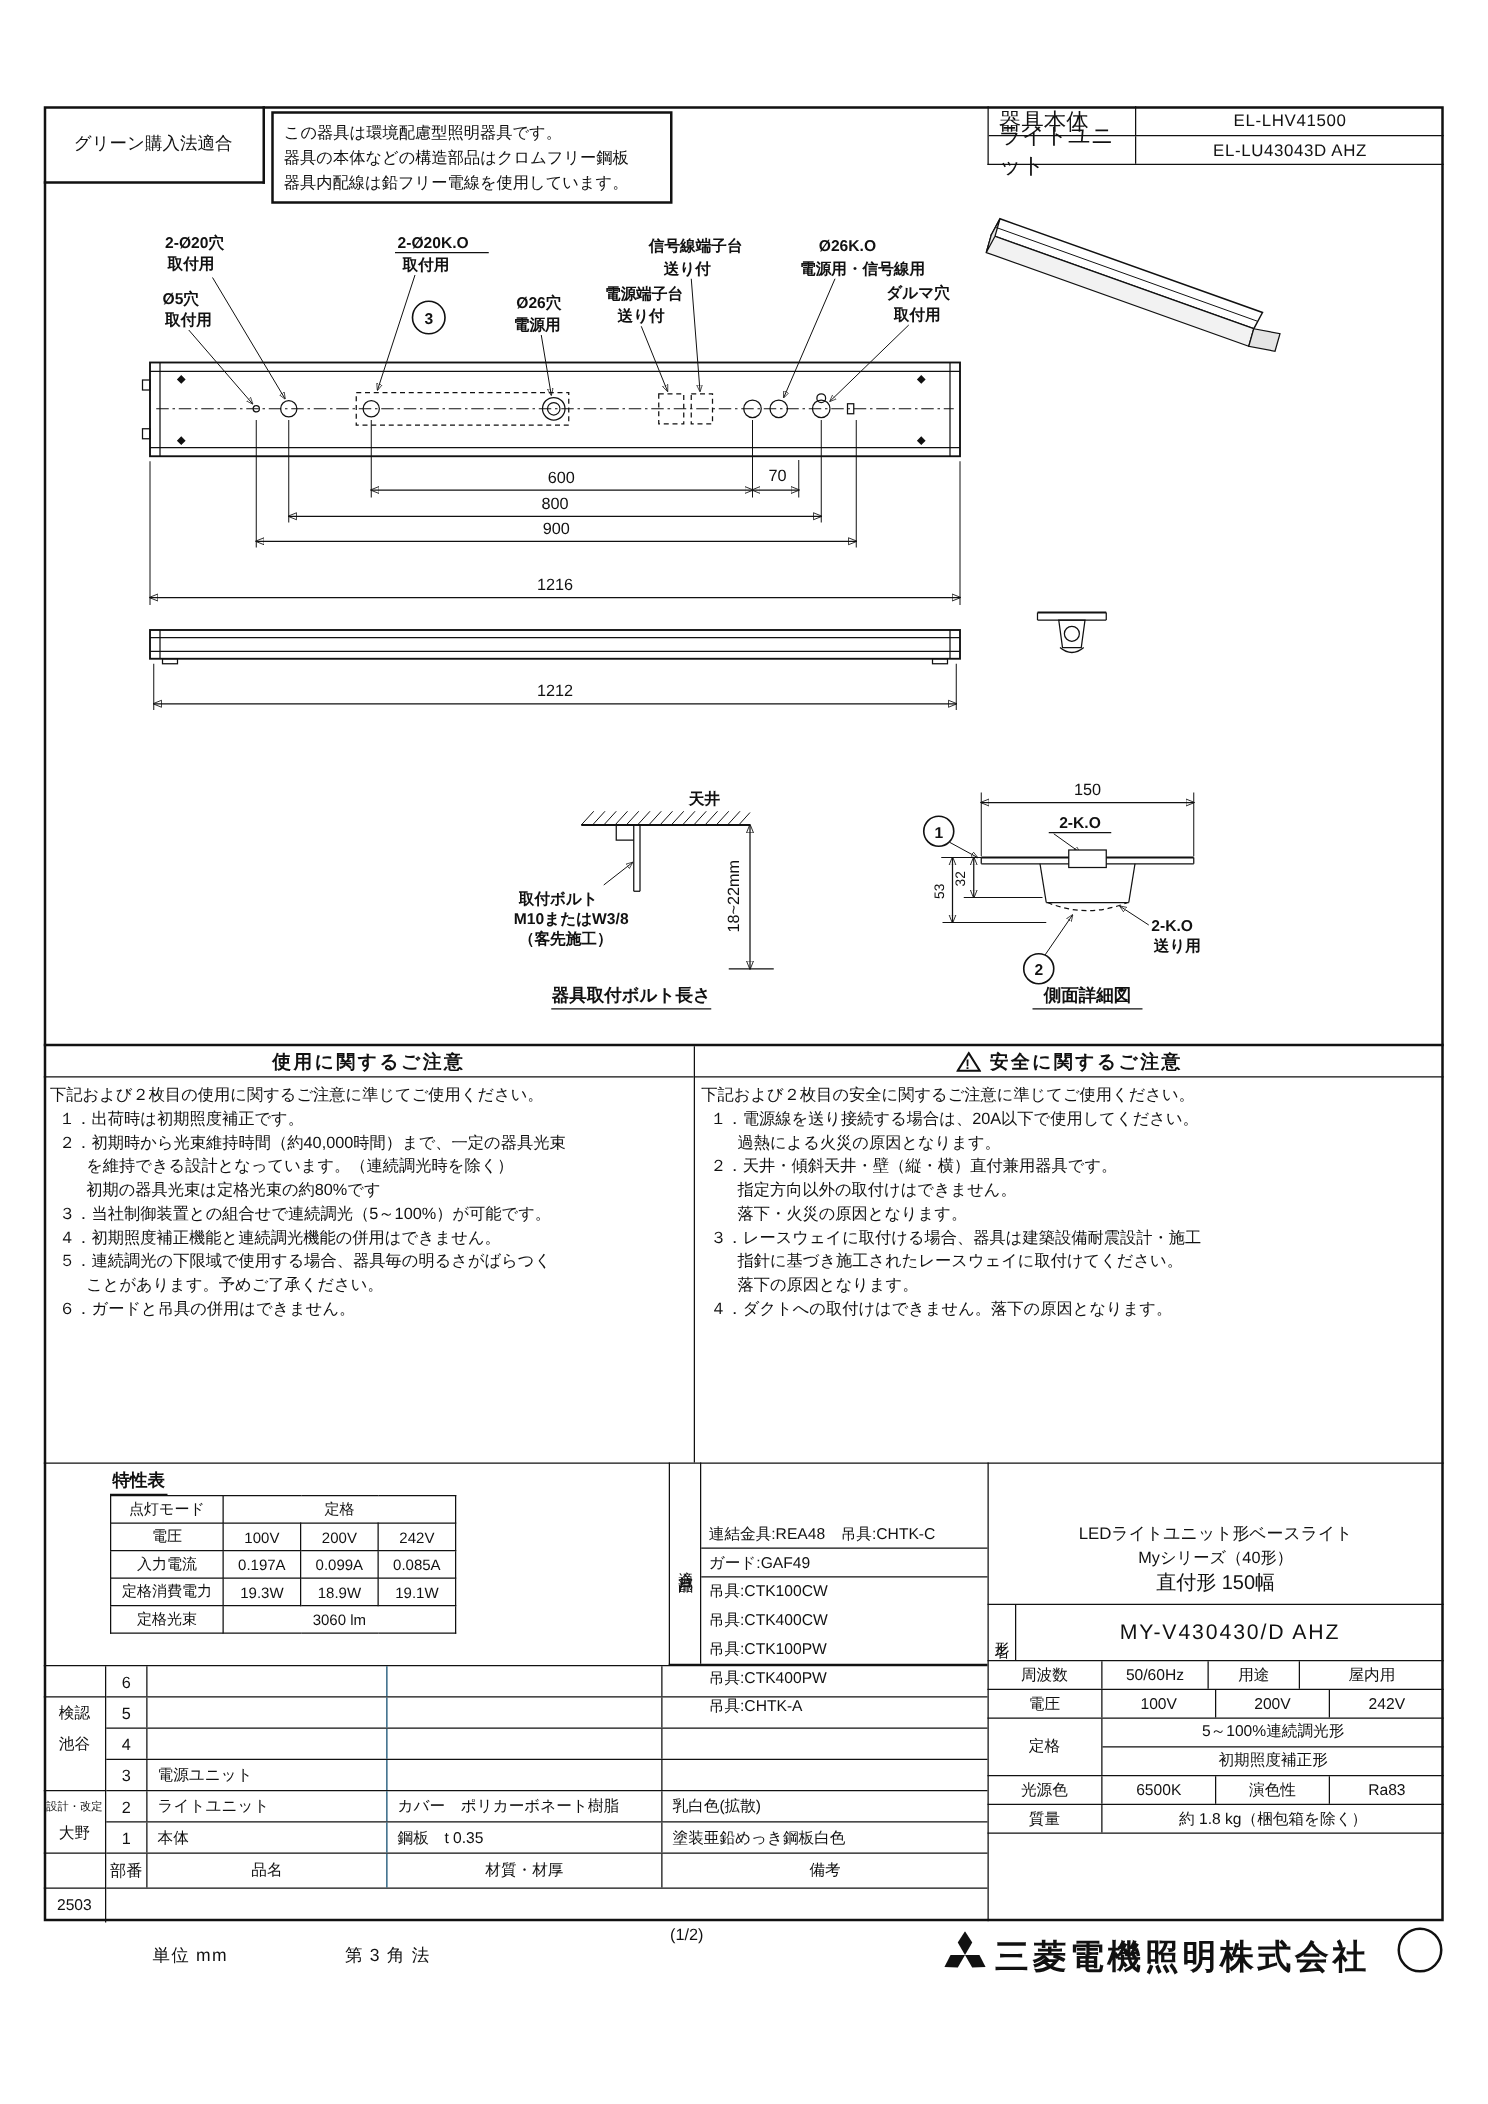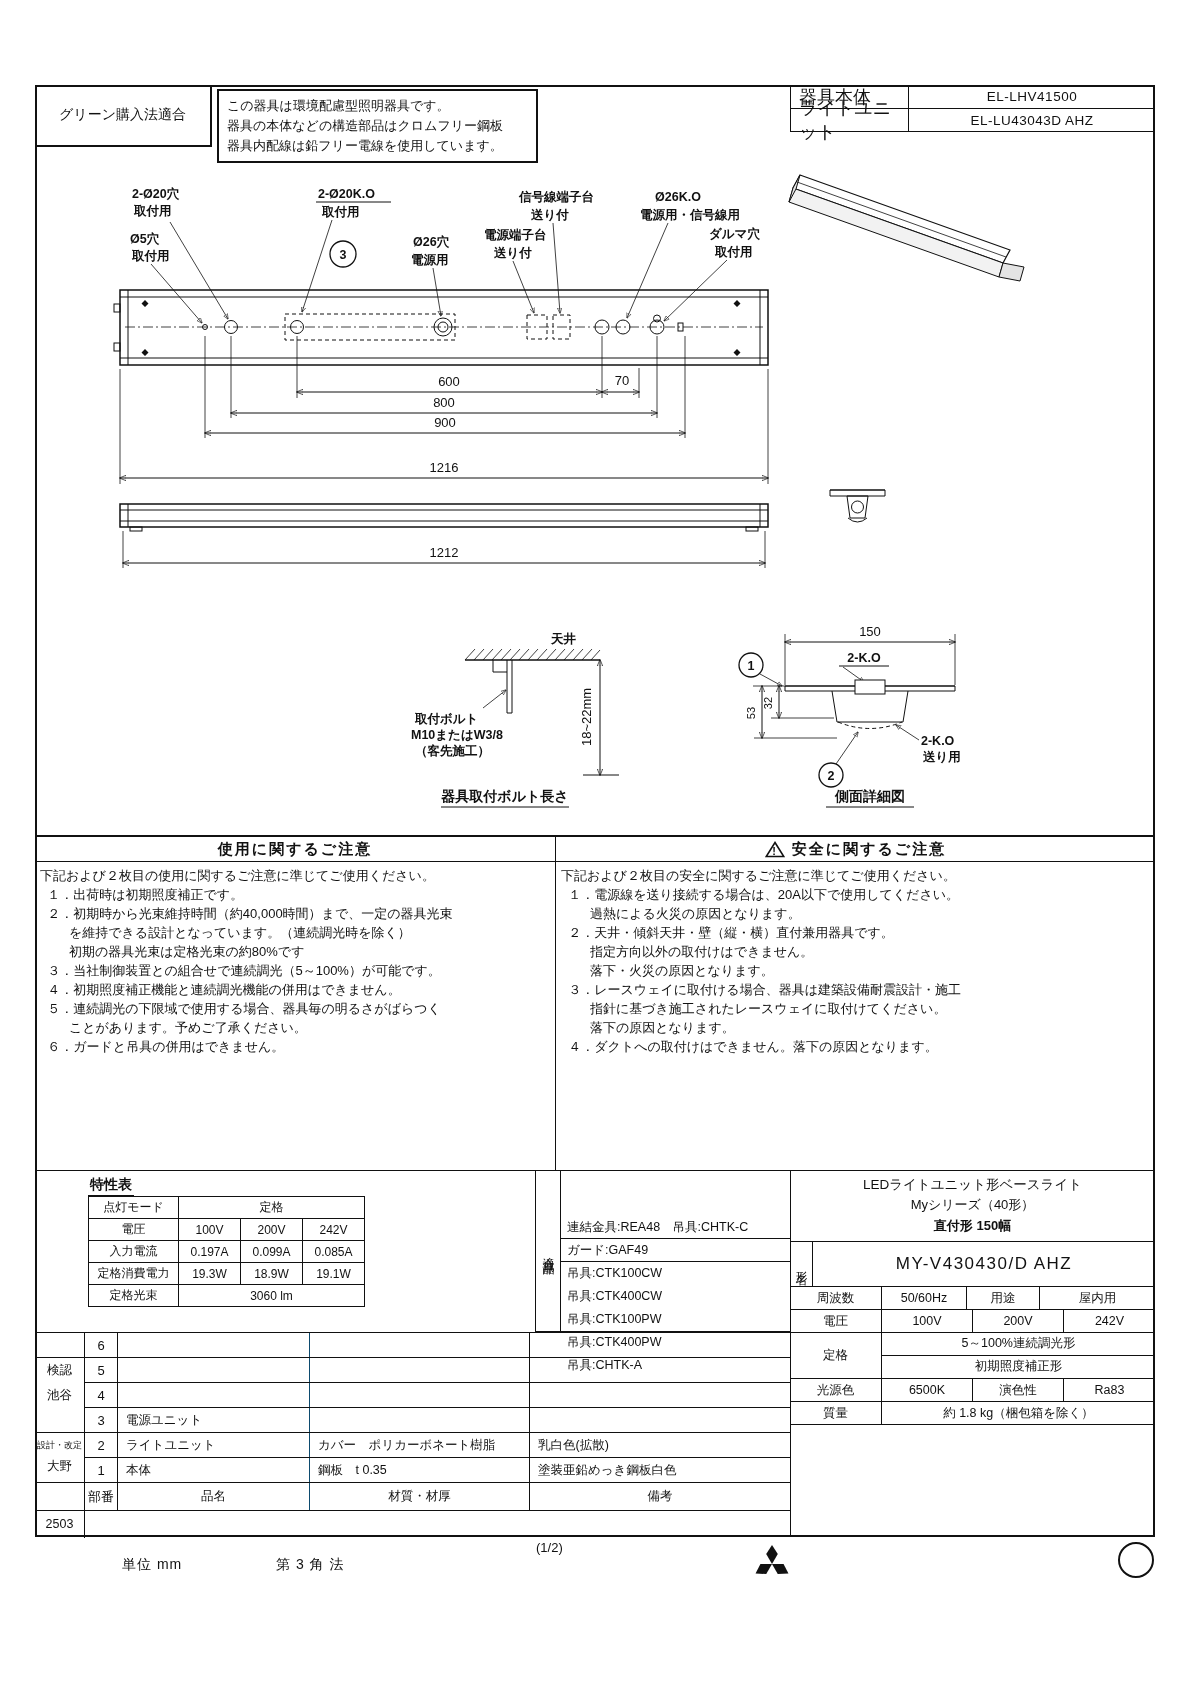--- a/index.html
+++ b/index.html
@@ -56,29 +56,29 @@
   .spec-table .cv { width:62px; }
 
   .acc { left:535px; top:1170px; width:255px; height:162px; border-left:1.5px solid #111;
          border-bottom:1.5px solid #111; display:flex; }
   .acc-label { width:25px; border-right:1px solid #111; display:flex; align-items:center; justify-content:center; }
   .vtext { writing-mode:vertical-rl; text-orientation:upright; font-size:12px; letter-spacing:2px; }
   .acc-items { flex:1;margin-top:46px; }
   .acc-item { height:23px; display:flex; align-items:center; padding-left:6px; font-size:12.5px; }
   .acc-item.sep { border-bottom:1px solid #111; }
 
-  .info { left:790px; top:1170px; width:365px; font-size:12.5px; }
+  .info { left:790px; top:1212px; width:365px; font-size:12.5px; }
   .irow { display:flex; border-bottom:1px solid #111; }
   .h72{height:72px;} .h45{height:45px;} .h23{height:23px;} .h46{height:46px;}
   .ic { display:flex; align-items:center; justify-content:center; }
   .br { border-right:1px solid #111; }
   .w23{width:23px;} .w92{width:92px;} .w91{width:91px;} .w85{width:85px;} .w73{width:73px;} .fx{flex:1;}
   .info-head { flex:1; display:flex; flex-direction:column; align-items:center; justify-content:space-around;
                padding:5px 0; }
-  .ih1{font-size:13.5px;} .ih2{font-size:13px;} .ih3{font-size:13px;font-weight:bold;}
+  .ih1{font-size:13.5px;} .ih2{font-size:13px;} .ih3{font-size:16px;}
   .model-val { flex:1; display:flex; align-items:center; justify-content:center; font-size:17px; letter-spacing:1.5px; }
   .rate-col { flex:1; display:flex; flex-direction:column; }
   .rsub { height:23px; display:flex; align-items:center; justify-content:center; }
   .rsub.sep { border-bottom:1px solid #111; }
   .dwg-val { flex:1; display:flex; align-items:center; justify-content:center; font-size:16px; letter-spacing:1px; }
 
   .ptable { left:35px; top:1332px; width:755px; height:205px; border-top:1.5px solid #111; }
   .stub { position:absolute; left:0; top:0; width:50px; height:205px; border-right:1px solid #111; }
   .s-a { height:25px; border-bottom:1px solid #111; }
   .s-b { height:75px; border-bottom:1px solid #111; text-align:center; font-size:12.5px; }
@@ -518,15 +518,16 @@
   <div class="abs f-unit">単位  mm</div>
   <div class="abs f-proj">第 3 角 法</div>
   <div class="abs f-page">(1/2)</div>
   <svg class="abs f-logo" width="40" height="38" viewBox="-20 -19 40 38">
     <g fill="#111">
       <path d="M0,0 L5.8,-10 L0,-19 L-5.8,-10 Z"></path>
       <path d="M0,0 L5.8,-10 L0,-19 L-5.8,-10 Z" transform="rotate(120)"></path>
       <path d="M0,0 L5.8,-10 L0,-19 L-5.8,-10 Z" transform="rotate(240)"></path>
     </g>
   </svg>
+  <div class="abs f-company">三菱電機照明株式会社</div>
   <div class="abs f-stamp"></div>
 
 </div>
 
 </body></html>

